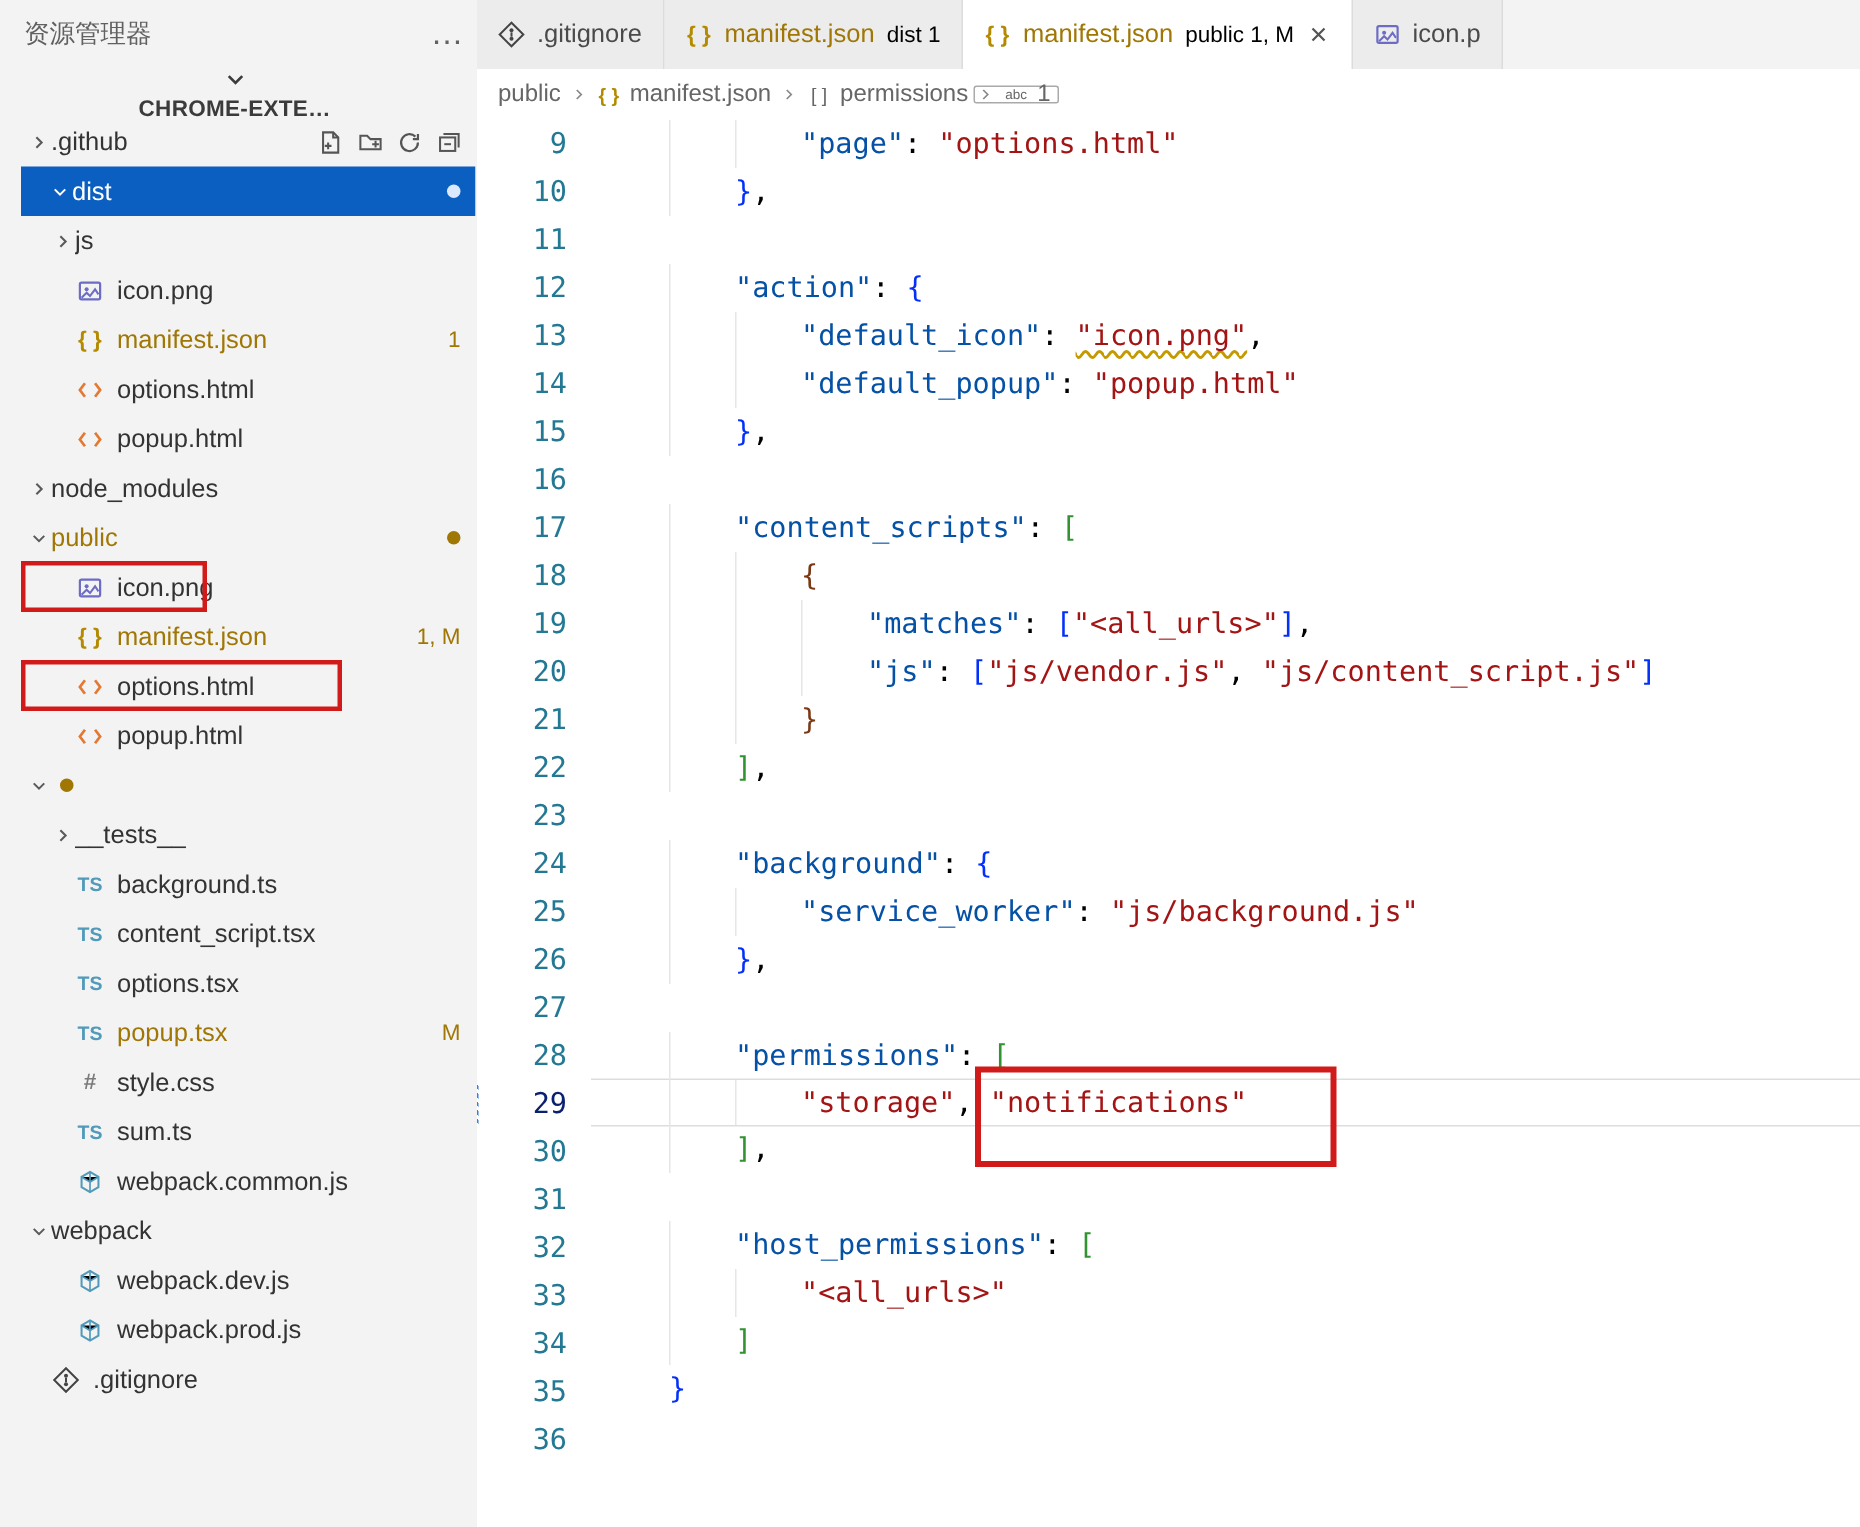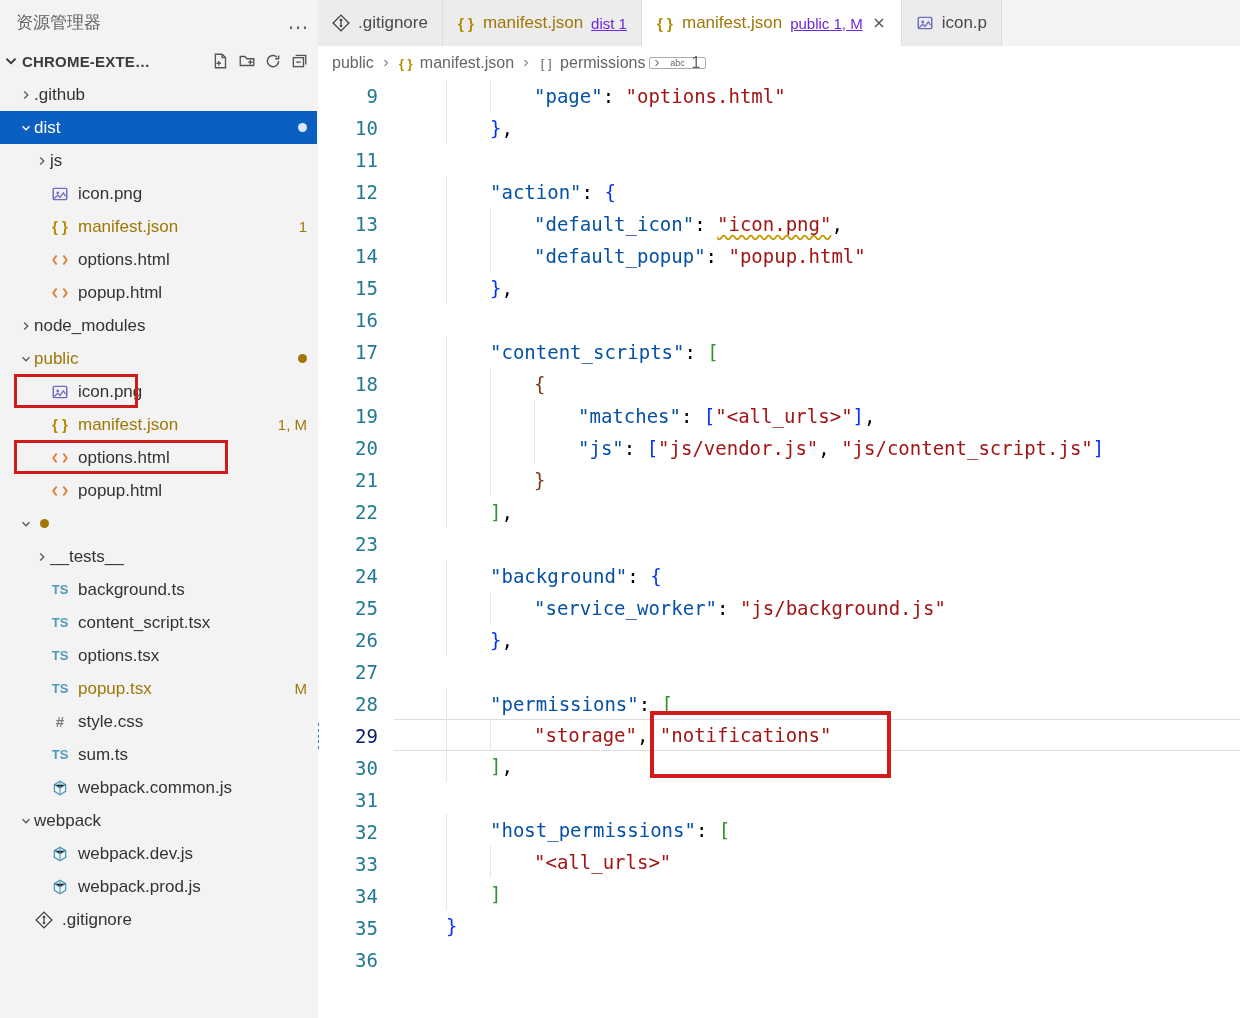--- a/index.html
+++ b/index.html
@@ -40,48 +40,48 @@
   }
   *{box-sizing:border-box;}
   html,body{margin:0;padding:0;height:1018px;width:1240px;overflow:hidden;font-family:-apple-system, "Helvetica Neue", Arial, sans-serif;color:var(--text);background:var(--bg);}
   
   .root{display:flex;width:100%;height:100%;}
   .sidebar{width:318px;flex:0 0 318px;background:var(--sidebar-bg);display:flex;flex-direction:column;border-right:1px solid transparent;}
   .editor{flex:1 1 auto;display:flex;flex-direction:column;min-width:0;}
   
   .sb-title{display:flex;align-items:center;justify-content:space-between;height:44px;padding:0 8px 0 16px;font-size:17px;color:var(--muted);}
   .sb-title .ellipsis{font-size:22px;line-height:18px;color:var(--muted);cursor:default;}
-  .sb-proj{display:flex;align-items:center;height:34px;padding:0 6px 0 2px;font-size:15px;font-weight:700;color:#3b3b3b;gap:2px;}
+  .sb-proj{display:flex;align-items:center;height:34px;padding:0 6px 0 2px;font-size:15px;font-weight:700;color:#3b3b3b;gap:2px;flex-direction:column;}
   .sb-proj .chev{width:18px;height:18px;display:flex;align-items:center;justify-content:center;}
   .sb-actions{display:flex;gap:2px;margin-left:auto;}
   .sb-actions .ibtn{width:24px;height:24px;display:flex;align-items:center;justify-content:center;color:#555;}
   .ibtn svg{width:18px;height:18px;}
   
   .tree{flex:1;overflow:auto;font-size:17px;}
   .row{display:flex;align-items:center;height:var(--row-h);padding-right:10px;white-space:nowrap;cursor:default;}
   .row .twisty{width:16px;height:16px;display:flex;align-items:center;justify-content:center;flex:0 0 auto;color:#5a5a5a;}
   .row .twisty svg{width:14px;height:14px;}
   .row .twisty.placeholder{visibility:hidden;}
   .row .ico{width:20px;height:20px;display:flex;align-items:center;justify-content:center;margin-right:8px;flex:0 0 auto;}
   .row .name{flex:1 1 auto;overflow:hidden;text-overflow:ellipsis;}
   .row .badge{color:var(--modified-amber);font-size:15px;margin-left:6px;}
   .row .dirty-dot{width:9px;height:9px;border-radius:50%;background:var(--modified-amber);margin-left:6px;}
   .row.modified .name{color:var(--modified-amber);}
   .row.modified .ico{color:var(--modified-amber);}
-  .row.selected{background:var(--dist-sel-bg);}
+  .row.selected{background:var(--dist-sel-bg);margin-left:14px;}
   .row.selected .name, .row.selected .twisty, .row.selected .twisty svg{color:var(--selected-fg);}
   .row.selected .dirty-dot.white{background:#eef;}
   
   .rb{position:absolute;border:3px solid var(--highlight-red);pointer-events:none;}
   
   .tabs{display:flex;height:46px;background:var(--sidebar-bg);align-items:stretch;min-width:0;}
   .tab{display:flex;align-items:center;gap:8px;padding:0 14px;border-right:1px solid #dcdcdc;background:var(--tab-bg);color:#4a4a4a;font-size:17px;min-width:0;}
   .tab.active{background:var(--tab-active-bg);}
   .tab .t-ico{width:18px;height:18px;display:flex;align-items:center;justify-content:center;}
-  .tab .suffix{font-size:15px;color:#6d28d9;text-decoration:underline;}
+  .tab .suffix{font-size:15px;color:#000000;}
   .tab.modified .label{color:var(--modified-amber);}
   .tab.modified .t-ico{color:var(--modified-amber);}
   .tab .close{width:16px;height:16px;display:flex;align-items:center;justify-content:center;color:#555;}
   
   .crumbs{display:flex;align-items:center;height:34px;padding:0 14px;gap:6px;font-size:16px;color:#666;background:#fff;border-bottom:0px solid transparent;}
   .crumbs .sep{color:#888;}
   .crumbs .c-ico{width:16px;height:16px;display:flex;align-items:center;justify-content:center;color:var(--json-orange);}
   .crumbs .c-item{color:#666;}
   
   .ed-body{flex:1;display:flex;font-family:SFMono-Regular, Menlo, Consolas, monospace;font-size:19px;line-height:32px;overflow:hidden;position:relative;}

